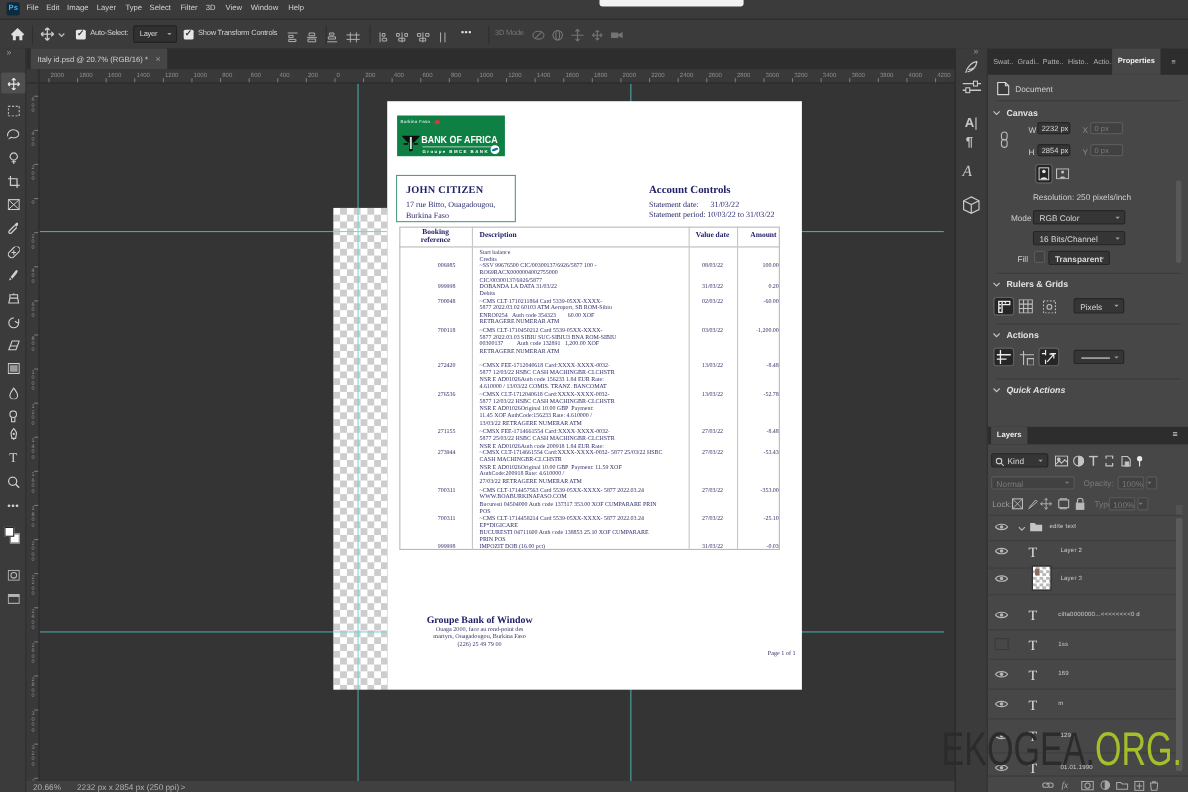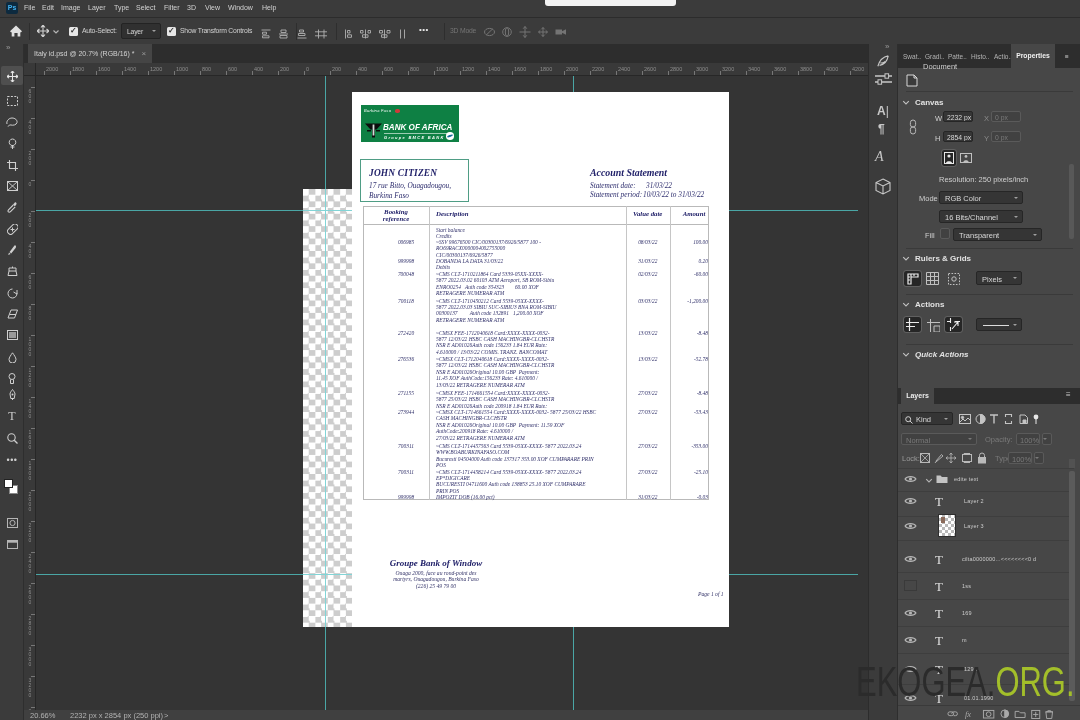--- a/index.html
+++ b/index.html
@@ -23,21 +23,21 @@
   .tool svg { display:block; }
   
   #hruler { left:36px; top:63px; width:832px; height:13px; background:#393939; border-bottom:1px solid #272727; overflow:hidden; }
   #vruler { left:24px; top:76px; width:12px; height:634px; background:#393939; border-right:1px solid #272727; overflow:hidden; }
   #rcorner { left:24px; top:63px; width:12px; height:13px; background:#393939; border-right:1px solid #272727; border-bottom:1px solid #272727; }
   .hnum { position:absolute; top:2.5px; font-size:5.5px; color:#8e8e8e; }
   .htick { position:absolute; bottom:0; width:1px; height:4px; background:#777; }
   .vnum { position:absolute; left:3px; font-size:5px; color:#8e8e8e; writing-mode:vertical-lr; text-orientation:upright; letter-spacing:-1px; line-height:5px; }
   .vtick { position:absolute; right:0; height:1px; width:4px; background:#777; }
   
-  #canvas { left:36px; top:76px; width:832px; height:634px; background:#343434; overflow:hidden;font-style:italic; }
+  #canvas { left:36px; top:76px; width:832px; height:634px; background:#343434; overflow:hidden; }
   .guideh { position:absolute; height:1px; background:#4aa6a5; }
   .guidev { position:absolute; width:1px; background:#4aa6a5; }
   #checker { position:absolute; left:267px; top:113px; width:49px; height:438px;
     background:conic-gradient(#cdcdcd 90deg, #fff 90deg 180deg, #cdcdcd 180deg 270deg, #fff 270deg);
     background-size:12.4px 12.4px; }
   #page { position:absolute; left:316px; top:16px; width:377px; height:535px; background:#fff; font-family:"Liberation Serif", serif; color:#2e2e6e; }
   
   #statusbar { left:24px; top:710px; width:844px; height:10px; background:#404040; color:#b2b2b2; font-size:7.5px; }
   
   #dockstrip { left:868px; top:44px; width:29px; height:676px; background:#3b3b3b; border-left:1px solid #2c2c2c; color:#c8c8c8; }
@@ -386,21 +386,21 @@
         <div style="position:absolute;left:23px;top:29.5px;font-family:'Liberation Sans',sans-serif;font-size:4px;font-weight:bold;color:#fff;letter-spacing:1.3px;white-space:nowrap;">Groupe BMCE BANK</div>
         <div style="position:absolute;left:85px;top:27px;width:7.5px;height:7.5px;border-radius:50%;background:#fff;">
           <div style="position:absolute;left:1px;top:2.8px;width:5.5px;height:1.8px;background:#1a6b9a;border-radius:50%;transform:rotate(-20deg);"></div>
         </div>
       </div>
       <div style="position:absolute;left:8px;top:67px;width:109px;height:43px;border:1px solid #4f9d85;">
         <div style="position:absolute;left:8px;top:8px;font-size:9.4px;font-weight:bold;color:#22226a;letter-spacing:0.2px;">JOHN CITIZEN</div>
         <div style="position:absolute;left:8px;top:21px;font-size:7.3px;color:#2e2e6e;">17 rue Bitto, Ouagadougou,</div>
         <div style="position:absolute;left:8px;top:30.5px;font-size:7.3px;color:#2e2e6e;">Burkina Faso</div>
       </div>
-      <div style="position:absolute;left:238px;top:74.5px;font-size:9.9px;font-weight:bold;color:#22226a;">Account Statement</div>
+      <div style="position:absolute;left:238px;top:74.5px;font-size:9.9px;font-weight:bold;color:#22226a;">Account Controls</div>
       <div style="position:absolute;left:238px;top:88.5px;font-size:7.3px;color:#2e2e6e;">Statement date:</div>
       <div style="position:absolute;left:294px;top:88.5px;font-size:7.3px;color:#2e2e6e;">31/03/22</div>
       <div style="position:absolute;left:238px;top:97.5px;font-size:7.3px;color:#2e2e6e;">Statement period:</div>
       <div style="position:absolute;left:291px;top:97.5px;font-size:7.3px;color:#2e2e6e;">10/03/22 to 31/03/22</div>
       <div style="position:absolute;left:10.5px;top:113.7px;width:346px;height:294.7px;border:0.7px solid #b9b9b9;"></div>
       <div style="position:absolute;left:10.5px;top:131.5px;width:346px;height:0.7px;background:#b9b9b9;"></div>
       <div style="position:absolute;left:77px;top:113.7px;width:0.7px;height:294.7px;background:#c6c6c6;"></div>
       <div style="position:absolute;left:273.5px;top:113.7px;width:0.7px;height:294.7px;background:#c6c6c6;"></div>
       <div style="position:absolute;left:318px;top:113.7px;width:0.7px;height:294.7px;background:#c6c6c6;"></div>
       <div style="position:absolute;left:18px;top:115.5px;width:52px;text-align:center;font-size:6.8px;font-weight:bold;color:#22226a;line-height:7.5px;">Booking<br>reference</div>
@@ -487,21 +487,21 @@
       <span style="left:27px;">Gradi..</span>
       <span style="left:50px;">Patte..</span>
       <span style="left:73px;">Histo..</span>
       <span style="left:96px;">Actio..</span>
       <div id="proptab">Properties</div>
       <span style="left:167px;color:#c8c8c8;">≡</span>
     </div>
     <svg class="abs" style="left:8px;top:30px;" width="12" height="13" viewBox="0 0 12 13">
       <path d="M1 1 h7 l3 3 v8 h-10 z M8 1 v3 h3" fill="#3b3b3b" stroke="#d8d8d8" stroke-width="1"></path>
     </svg>
-    <div class="plabel" style="left:25px;top:18px;text-align:right;">Document</div>
+    <div class="plabel" style="left:25px;top:33px;text-align:right;">Document</div>
     <div class="psep" style="top:46.5px;"></div>
     <div class="sect" style="top:54px;">
       <svg style="position:absolute;left:4px;top:2px;" width="8" height="6" viewBox="0 0 8 6">
         <path d="M1.2 1.2 L4 4 L6.8 1.2" fill="none" stroke="#c2c2c2" stroke-width="1.1"></path>
       </svg>
       <span style="position:absolute;left:17px;">Canvas</span>
     </div>
     <div class="plabel" style="left:37px;top:70px;">W</div>
     <div class="pinput" style="left:45px;top:67px;width:30px;height:11px;font-size:6.8px;">
       <span style="position:absolute;left:3px;top:2px;">2232 px</span>
@@ -540,21 +540,21 @@
     <div class="pinput" style="left:41px;top:147px;width:84px;height:13px;">
       <span style="position:absolute;left:5px;top:2px;">RGB Color</span>
       <span class="caret"></span>
     </div>
     <div class="pinput" style="left:41px;top:166px;width:84px;height:13px;">
       <span style="position:absolute;left:5px;top:2px;">16 Bits/Channel</span>
       <span class="caret"></span>
     </div>
     <div class="plabel" style="left:27px;top:187px;">Fill</div>
     <div class="pgray" style="left:42px;top:184px;width:10px;height:11px;"></div>
-    <div class="pinput" style="left:55px;top:184px;width:89px;height:13px;">
+    <div class="pinput" style="left:55px;top:184px;width:56px;height:13px;font-weight:bold;">
       <span style="position:absolute;left:5px;top:2px;">Transparent</span>
       <span class="caret"></span>
     </div>
     <div class="psep" style="top:204px;"></div>
     <div class="sect" style="top:210px;">
       <svg style="position:absolute;left:4px;top:2px;" width="8" height="6" viewBox="0 0 8 6">
         <path d="M1.2 1.2 L4 4 L6.8 1.2" fill="none" stroke="#c2c2c2" stroke-width="1.1"></path>
       </svg>
       <span style="position:absolute;left:17px;">Rulers &amp; Grids</span>
     </div>

